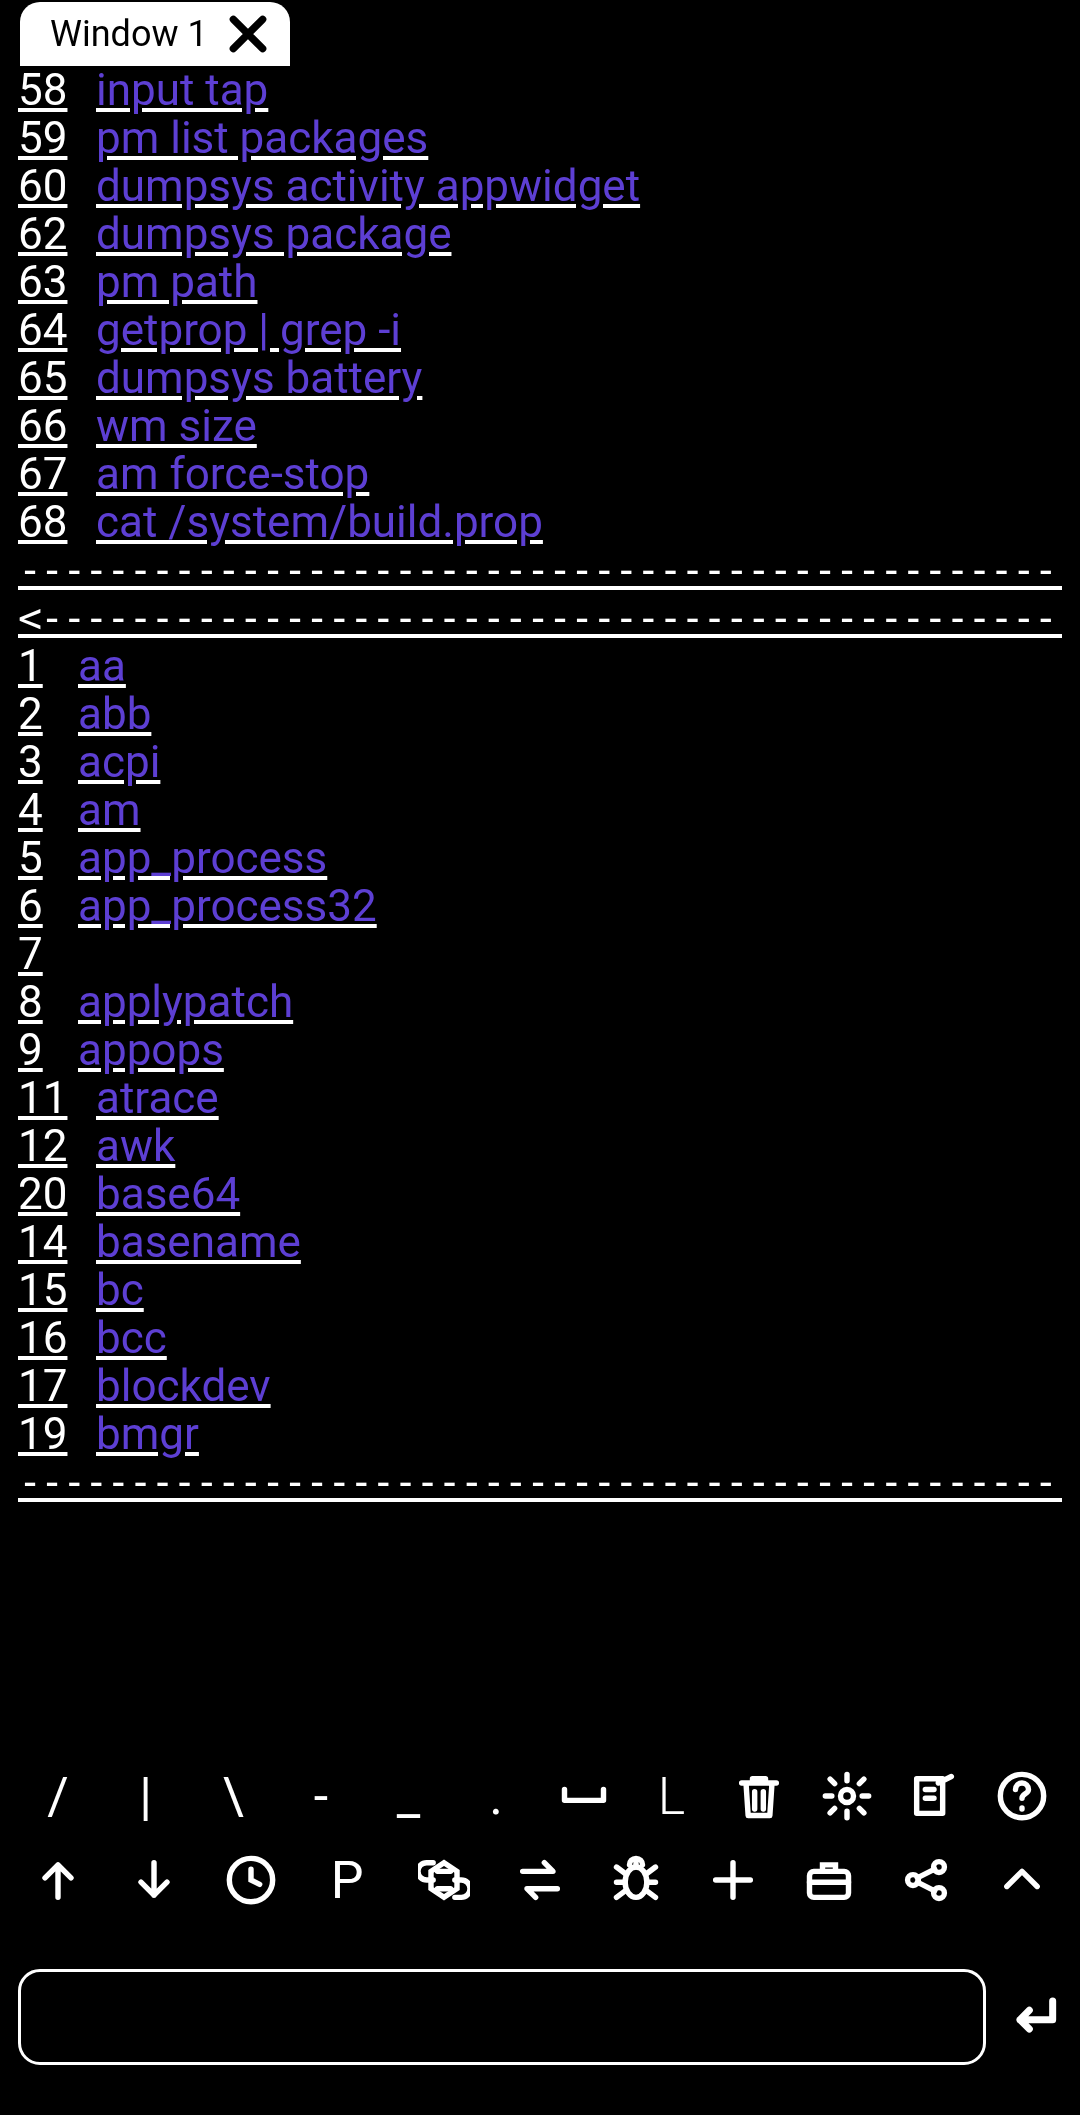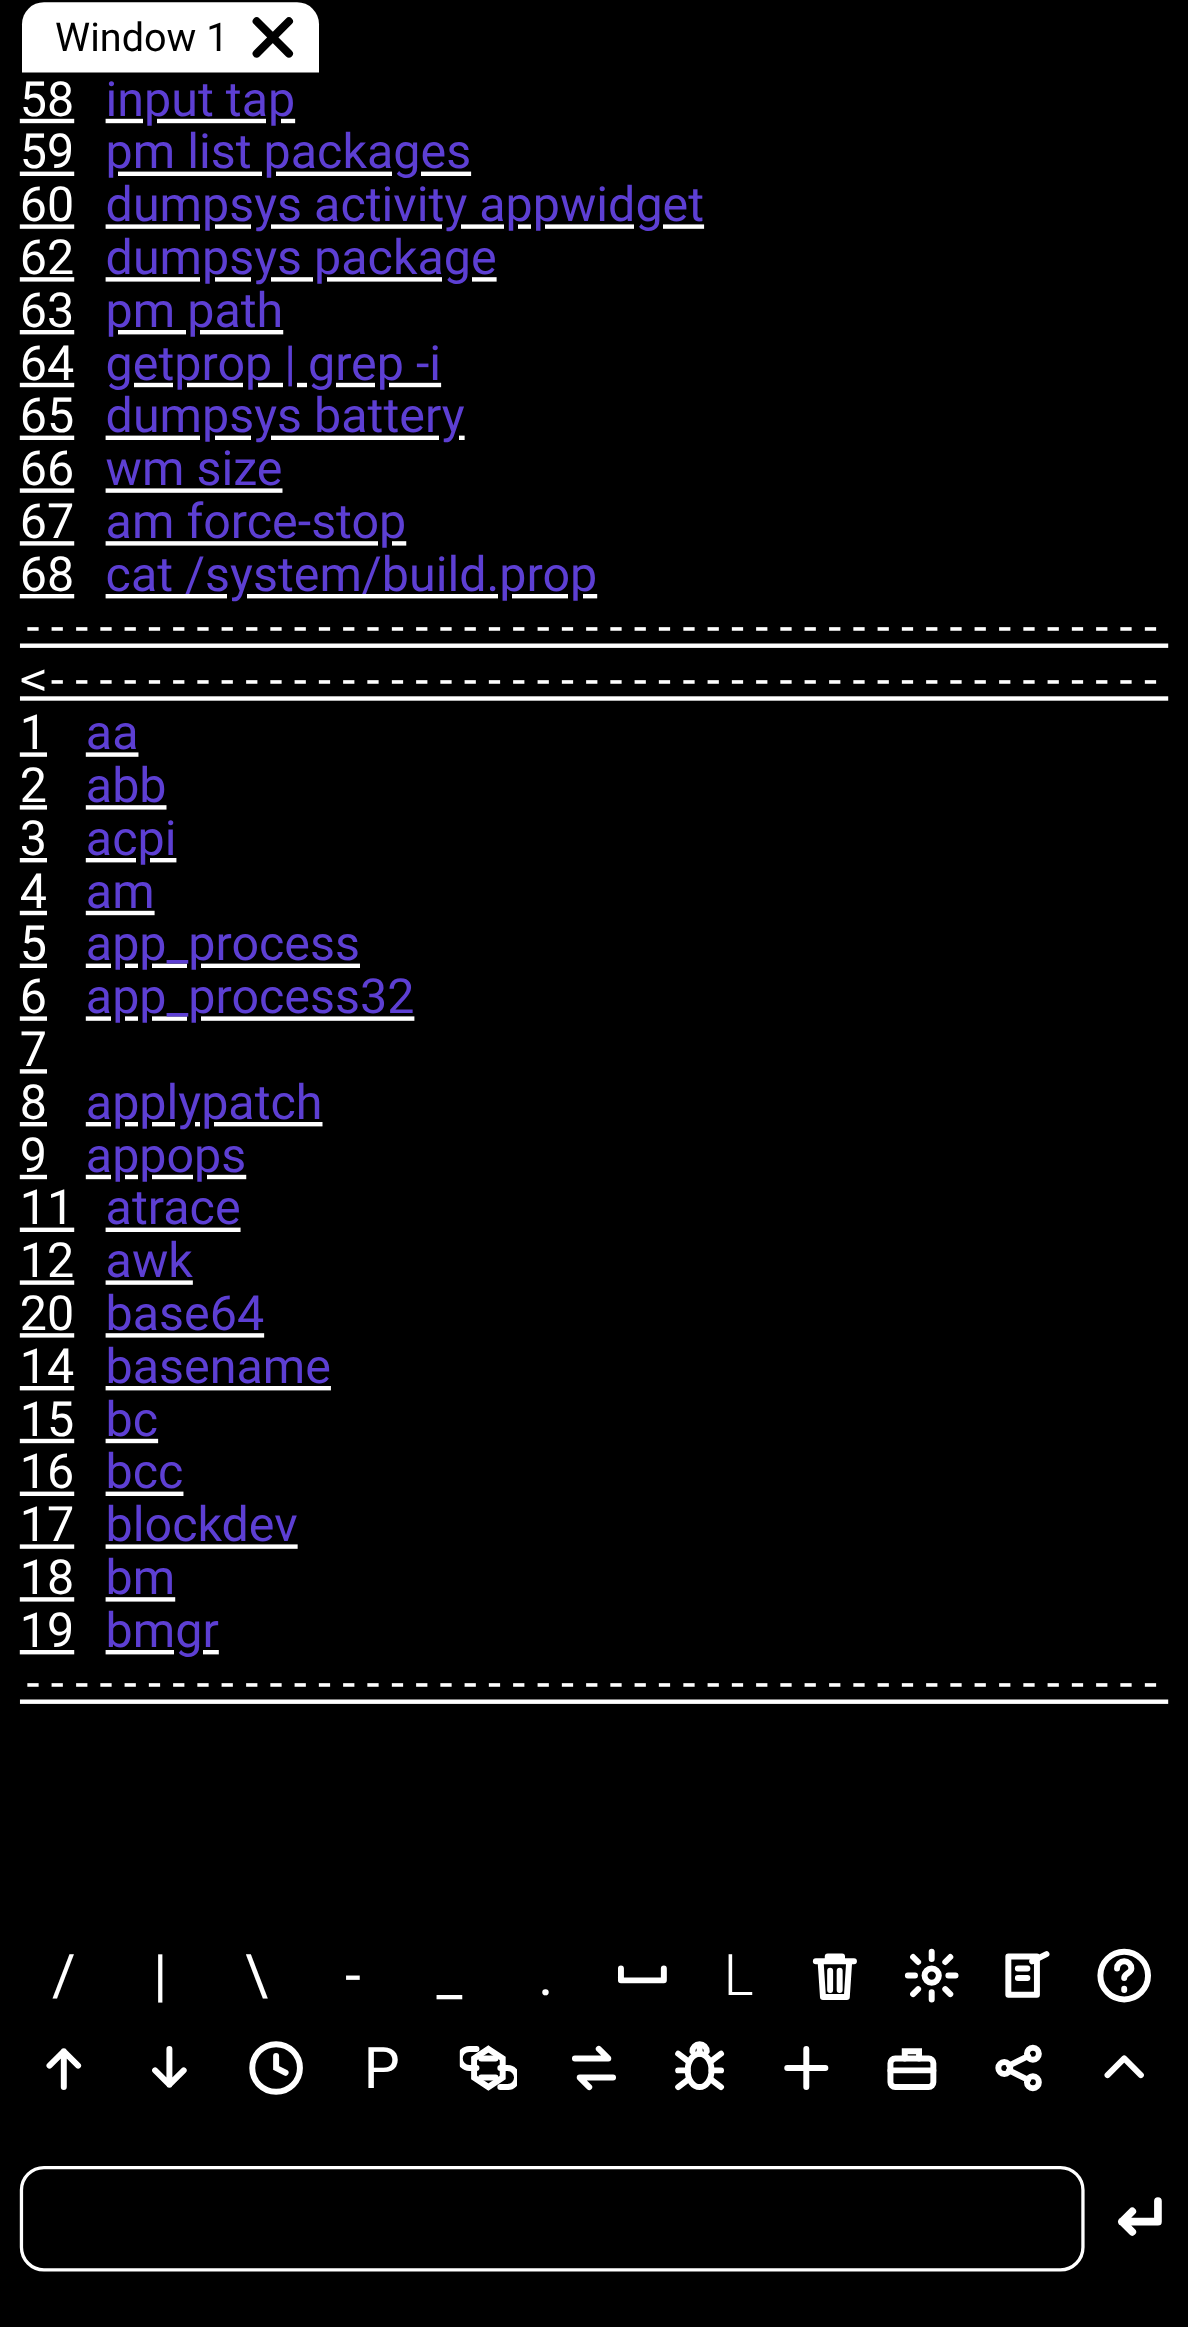--- a/index.html
+++ b/index.html
@@ -163,21 +163,20 @@
       <div class="row"><span class="num num1">7</span></div>
       <div class="row"><span class="num num1">8</span><span class="cmd">applypatch</span></div>
       <div class="row"><span class="num num1">9</span><span class="cmd">appops</span></div>
       <div class="row"><span class="num">11</span><span class="cmd">atrace</span></div>
       <div class="row"><span class="num">12</span><span class="cmd">awk</span></div>
       <div class="row"><span class="num">20</span><span class="cmd">base64</span></div>
       <div class="row"><span class="num">14</span><span class="cmd">basename</span></div>
       <div class="row"><span class="num">15</span><span class="cmd">bc</span></div>
       <div class="row"><span class="num">16</span><span class="cmd">bcc</span></div>
       <div class="row"><span class="num">17</span><span class="cmd">blockdev</span></div>
-      <div class="row"><span class="num">18</span><span class="cmd">bm</span></div>
       <div class="row"><span class="num">19</span><span class="cmd">bmgr</span></div>
     </div>
   <div class="divider">-------------------------------------------------------&gt;</div>
 </div>
 
 <div class="toolbar">
   <div class="tool-row">
     <div class="tool">/</div>
     <div class="tool">|</div>
     <div class="tool">\</div>

